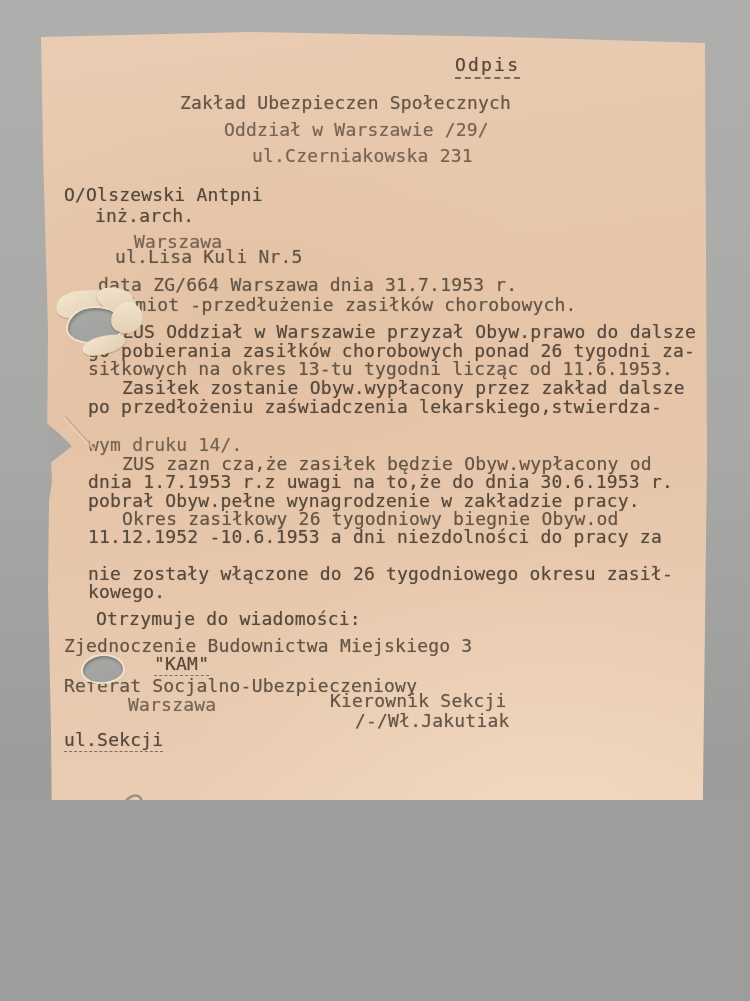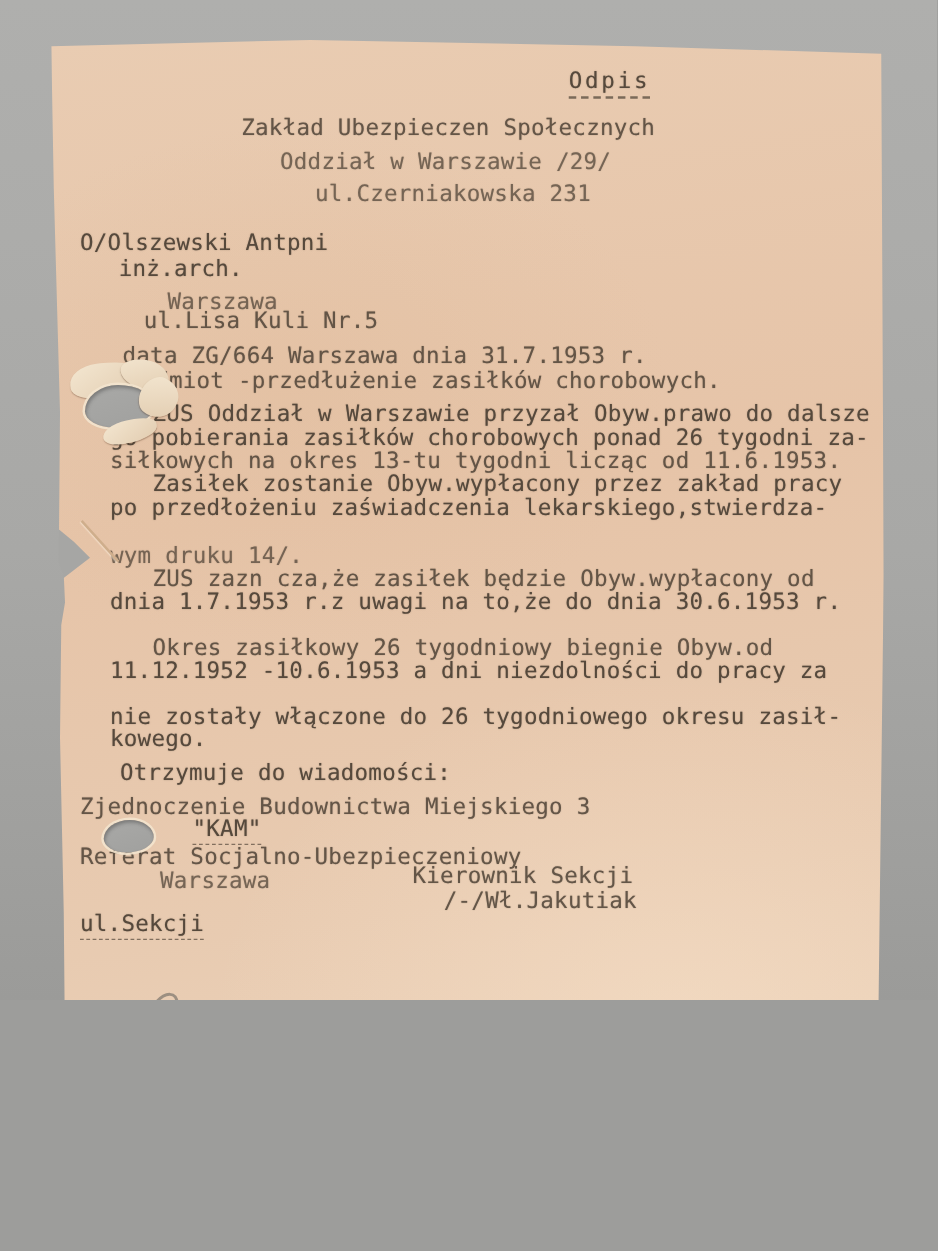--- a/index.html
+++ b/index.html
@@ -32,40 +32,41 @@
           transform:rotate(48deg);box-shadow:0 1px 1px rgba(255,245,230,.5);}
   svg text{font-family:"DejaVu Sans",sans-serif;}
 </style>
 </head>
 <body>
 
 <div class="scene">
   <div class="paper">
 
     <div class="tl spread" style="left:417px;top:26px;"><span class="u-dash">Odpis</span></div>
-    <div class="tl semi" style="left:155px;top:64px;">Zakład Ubezpieczen Społecznych</div>
+    <div class="tl semi" style="left:142px;top:64px;">Zakład Ubezpieczen Społecznych</div>
     <div class="tl faded" style="left:186px;top:91px;">Oddział w Warszawie /29/</div>
     <div class="tl faded" style="left:214px;top:117px;">ul.Czerniakowska 231</div>
 
     <div class="tl" style="left:26px;top:156px;">O/Olszewski Antpni</div>
     <div class="tl" style="left:57px;top:177px;">inż.arch.</div>
     <div class="tl faded" style="left:96px;top:203px;">Warszawa</div>
     <div class="tl semi" style="left:77px;top:218px;">ul.Lisa Kuli Nr.5</div>
 
     <div class="tl semi" style="left:60px;top:246px;">data ZG/664 Warszawa dnia 31.7.1953 r.</div>
     <div class="tl semi" style="left:42px;top:266px;">Przedmiot -przedłużenie zasiłków chorobowych.</div>
 
     <div class="tl" style="left:84px;top:293px;">ZUS Oddział w Warszawie przyzał Obyw.prawo do dalsze</div>
     <div class="tl" style="left:50px;top:312px;">go pobierania zasiłków chorobowych ponad 26 tygodni za-</div>
     <div class="tl semi" style="left:50px;top:330px;">siłkowych na okres 13-tu tygodni licząc od 11.6.1953.</div>
-    <div class="tl" style="left:84px;top:349px;">Zasiłek zostanie Obyw.wypłacony przez zakład pracy</div>
+    <div class="tl" style="left:84px;top:349px;">Zasiłek zostanie Obyw.wypłacony przez zakład dalsze</div>
     <div class="tl" style="left:50px;top:368px;">po przedłożeniu zaświadczenia lekarskiego,stwierdza-</div>
     <div class="tl faded" style="left:50px;top:406px;">wym druku 14/.</div>
     <div class="tl semi" style="left:84px;top:425px;">ZUS zazn cza,że zasiłek będzie Obyw.wypłacony od</div>
     <div class="tl" style="left:50px;top:443px;">dnia 1.7.1953 r.z uwagi na to,że do dnia 30.6.1953 r.</div>
+    <div class="tl" style="left:50px;top:462px;">pobrał Obyw.pełne wynagrodzenie w zakładzie pracy.</div>
     <div class="tl semi" style="left:84px;top:480px;">Okres zasiłkowy 26 tygodniowy biegnie Obyw.od</div>
     <div class="tl" style="left:50px;top:498px;">11.12.1952 -10.6.1953 a dni niezdolności do pracy za</div>
     <div class="tl" style="left:50px;top:535px;">nie zostały włączone do 26 tygodniowego okresu zasił-</div>
     <div class="tl" style="left:50px;top:553px;">kowego.</div>
 
     <div class="tl" style="left:58px;top:580px;">Otrzymuje do wiadomości:</div>
     <div class="tl semi" style="left:26px;top:607px;">Zjednoczenie Budownictwa Miejskiego 3</div>
     <div class="tl" style="left:116px;top:625px;"><span class="u-dash2">"KAM"</span></div>
     <div class="tl semi" style="left:26px;top:647px;">Referat Socjalno-Ubezpieczeniowy</div>
     <div class="tl faded" style="left:90px;top:666px;">Warszawa</div>

